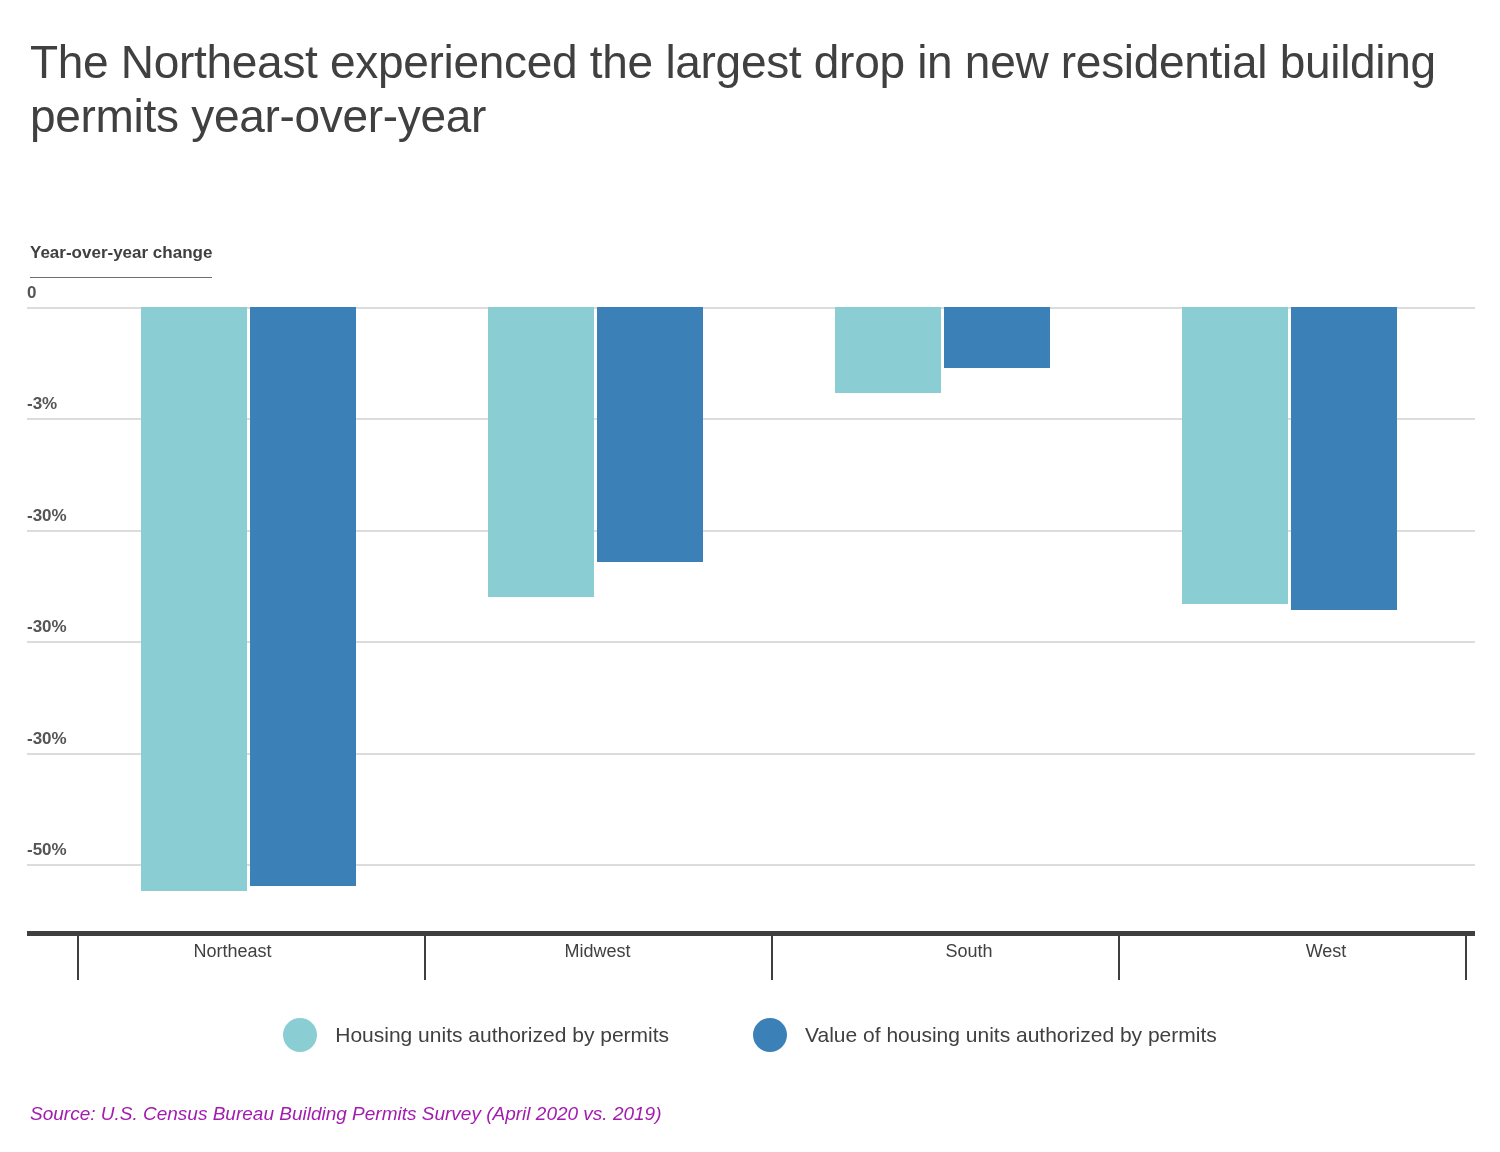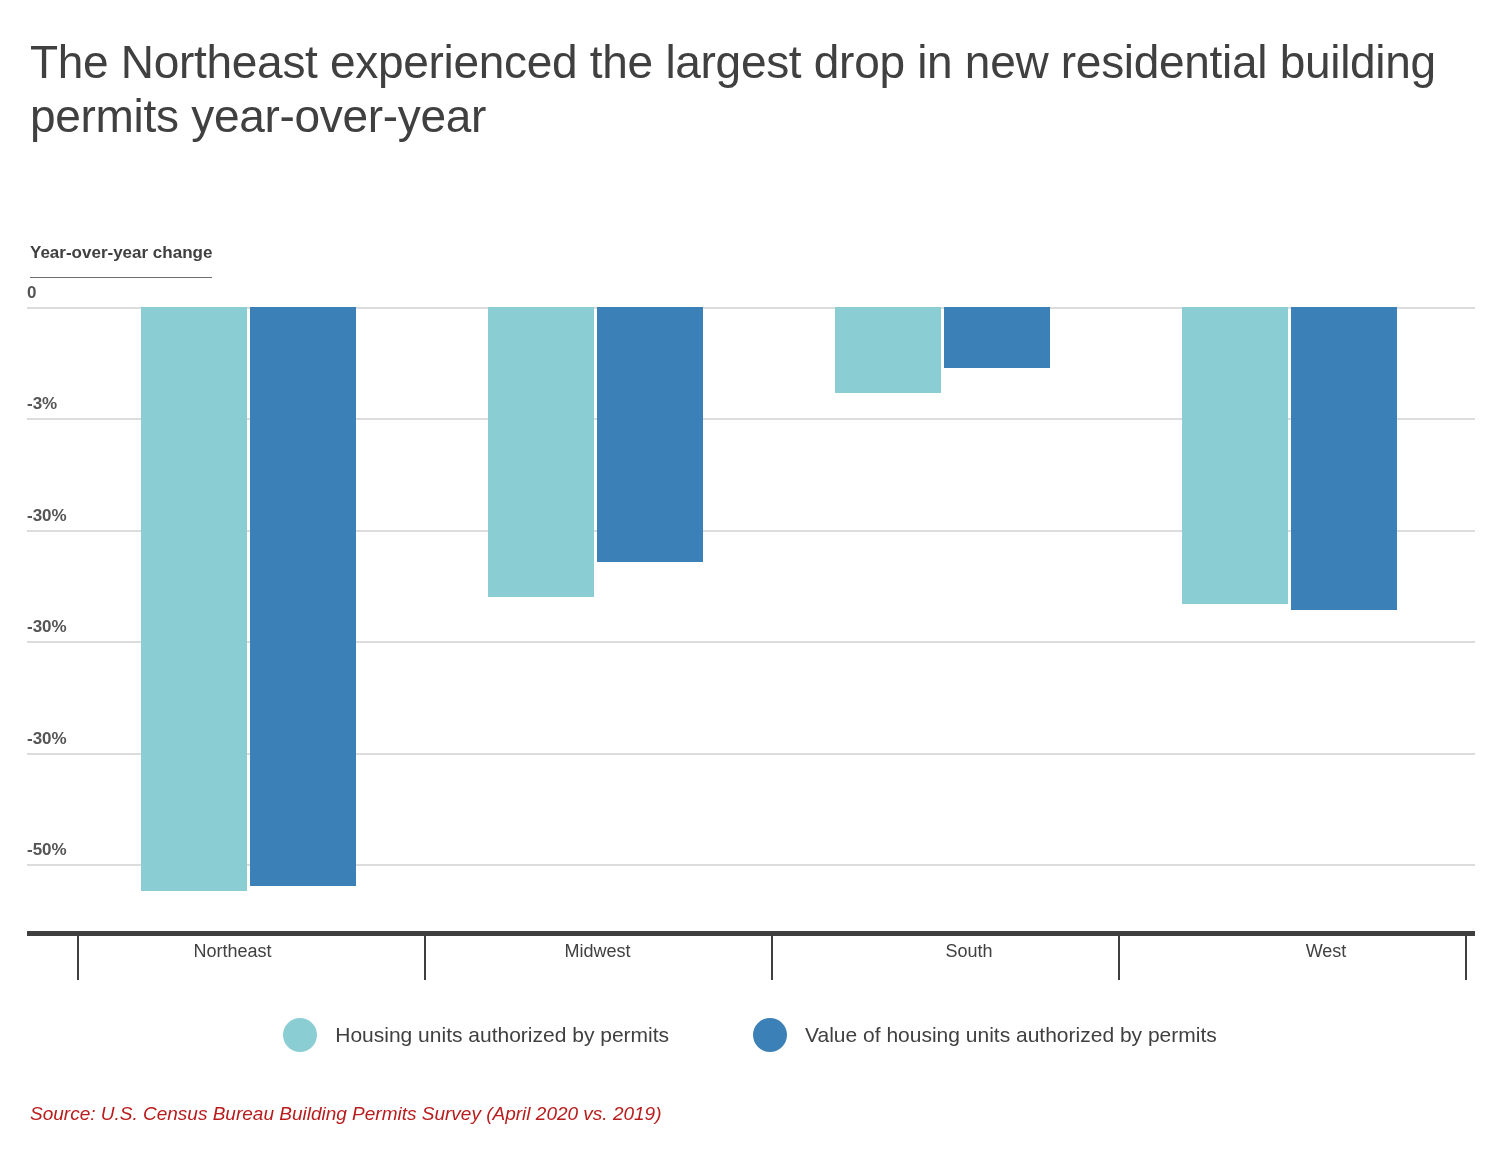--- a/index.html
+++ b/index.html
@@ -138,21 +138,21 @@
   }
 
   
   #source-note {
     position: absolute;
     left: 30px;
     top: 1103px;
     font-size: 19px;
     font-style: italic;
     font-weight: 400;
-    color: #b91c1c;
+    color: #a21caf;
     white-space: nowrap;
   }
 </style>
 </head>
 <body>
 
 <div id="chart-title">The Northeast experienced the largest drop in new residential building permits year-over-year</div>
 
 <div id="axis-caption">Year-over-year change</div>
 

